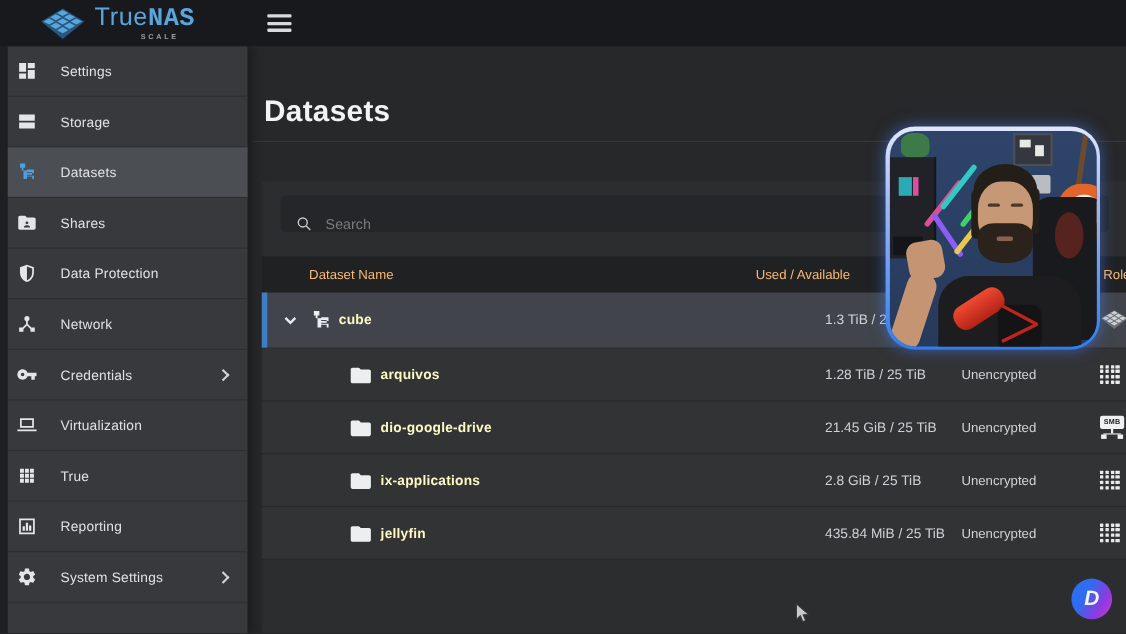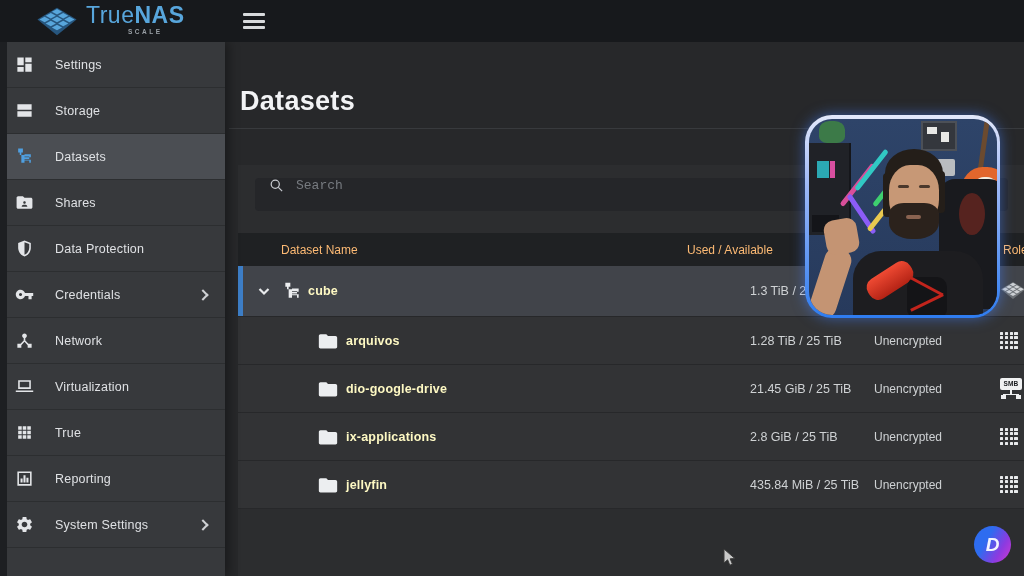--- a/index.html
+++ b/index.html
@@ -7,21 +7,21 @@
     font-family:"Liberation Sans", sans-serif; }
   #stage { position:relative; width:1024px; height:576px; overflow:hidden; background:#27282a; }
 
   
   .topbar { position:absolute; left:0; top:0; width:1024px; height:42px; background:#17191c; z-index:10; }
   .brand { position:absolute; left:36px; top:4px; display:flex; align-items:flex-start; gap:8px; cursor:pointer; }
   .brand-cube { width:42px; height:31px; margin-top:2px; }
   .brand-cube svg { width:100%; height:100%; }
   .brand-text { line-height:1; }
   .brand-name { font-size:23px; color:#58a6dc; letter-spacing:.5px; }
-  .brand-name b { font-weight:700; }
+  .brand-name b { font-weight:700;font-family:Liberation Mono, monospace; }
   .brand-sub { font-size:6.5px; letter-spacing:2.5px; color:#9aa0a6; margin-top:2px; margin-left:42px; font-weight:700; }
   .hamburger { position:absolute; left:243px; top:13px; width:22px; height:16px; display:flex; flex-direction:column; justify-content:space-between; cursor:pointer; }
   .hamburger i { display:block; height:3px; background:#d8dadc; border-radius:1px; }
 
   
   .edge-strip { position:absolute; left:0; top:42px; width:7px; height:534px; background:#1d1f22; z-index:6; }
   .sidebar { position:absolute; left:0; top:42px; width:225px; height:534px; background:#37393c; z-index:5;
     box-shadow:4px 0 10px rgba(0,0,0,.35); }
   .nav-item { position:relative; height:46px; display:flex; align-items:center; padding-left:15px;
     border-bottom:1px solid #2c2e30; cursor:pointer; }
@@ -33,21 +33,21 @@
   .nav-chev { position:absolute; right:18px; top:50%; width:8px; height:8px; border-right:2px solid #cfd1d4;
     border-top:2px solid #cfd1d4; transform:translateY(-50%) rotate(45deg); }
 
   
   .content { position:absolute; left:225px; top:42px; width:799px; height:534px; background:#27282a; }
   .page-title { position:absolute; left:15px; top:44px; font-size:27px; font-weight:700; color:#f2f3f5; letter-spacing:.3px; }
   .title-divider { position:absolute; left:4px; top:86px; width:795px; height:1px; background:#383a3d; }
 
   .card { position:absolute; left:13px; top:123px; width:786px; height:411px; background:#2c2d2f; }
   .search-field { position:absolute; left:17px; top:13px; width:753px; height:33px; background:#252629;
-    border-radius:4px; display:flex; align-items:flex-start; cursor:text;font-family:Liberation Mono, monospace; }
+    border-radius:4px; display:flex; align-items:flex-end; cursor:text; }
   .search-field svg { width:15px; height:15px; margin-left:14px; stroke:#c8cbd0; fill:none; stroke-width:2; }
   .search-ph { margin-left:12px; font-size:13px; color:#777b80; }
 
   .thead { position:absolute; left:0; top:68px; width:786px; height:33px; background:#1f2123; display:flex; align-items:center; }
   .th { font-size:12px; color:#fdba74; white-space:nowrap; cursor:pointer; }
   .th-name { position:absolute; left:43px; }
   .th-used { position:absolute; left:449px; }
   .th-roles { position:absolute; left:765px; }
 
   .rows { position:absolute; left:0; top:101px; width:786px; }
@@ -190,30 +190,30 @@
     </div>
     <div class="nav-item">
       <span class="nicon"><svg viewBox="0 0 24 24">
             <path d="M12 2L4 5v6c0 5 3.4 9.7 8 11 4.6-1.3 8-6 8-11V5l-8-3z"></path>
             <path d="M12 4.2v15.6c3.5-1.2 6-5 6-8.9V6.4l-6-2.2z" fill="#37393c"></path>
           </svg></span>
       <span class="nlabel">Data Protection</span>
     </div>
     <div class="nav-item">
       <span class="nicon"><svg viewBox="0 0 24 24">
+            <path d="M17 16l-4-4V8.8c1.2-.4 2-1.5 2-2.8 0-1.7-1.3-3-3-3S9 4.3 9 6c0 1.3.8 2.4 2 2.8V12l-4 4H3v5h5v-3.1l4-4.2 4 4.2V21h5v-5h-4z"></path>
+          </svg></span>
+      <span class="nlabel">Network</span>
+    </div>
+    <div class="nav-item">
+      <span class="nicon"><svg viewBox="0 0 24 24">
             <path d="M12.65 10C11.8 7.7 9.6 6 7 6c-3.3 0-6 2.7-6 6s2.7 6 6 6c2.6 0 4.8-1.7 5.65-4H17v4h4v-4h2v-4H12.65zM7 14c-1.1 0-2-.9-2-2s.9-2 2-2 2 .9 2 2-.9 2-2 2z"></path>
           </svg></span>
       <span class="nlabel">Credentials</span>
       <span class="nav-chev"></span>
-    </div>
-    <div class="nav-item">
-      <span class="nicon"><svg viewBox="0 0 24 24">
-            <path d="M17 16l-4-4V8.8c1.2-.4 2-1.5 2-2.8 0-1.7-1.3-3-3-3S9 4.3 9 6c0 1.3.8 2.4 2 2.8V12l-4 4H3v5h5v-3.1l4-4.2 4 4.2V21h5v-5h-4z"></path>
-          </svg></span>
-      <span class="nlabel">Network</span>
     </div>
     <div class="nav-item">
       <span class="nicon"><svg viewBox="0 0 24 24">
             <path d="M4 4h16v11H4z M6 6h12v7H6z M1 17h22v2H1z" fill-rule="evenodd"></path>
           </svg></span>
       <span class="nlabel">Virtualization</span>
     </div>
     <div class="nav-item">
       <span class="nicon"><svg viewBox="0 0 24 24">
             <path d="M4 4h4.5v4.5H4z M9.75 4h4.5v4.5h-4.5z M15.5 4H20v4.5h-4.5z M4 9.75h4.5v4.5H4z M9.75 9.75h4.5v4.5h-4.5z M15.5 9.75H20v4.5h-4.5z M4 15.5h4.5V20H4z M9.75 15.5h4.5V20h-4.5z M15.5 15.5H20V20h-4.5z"></path>

